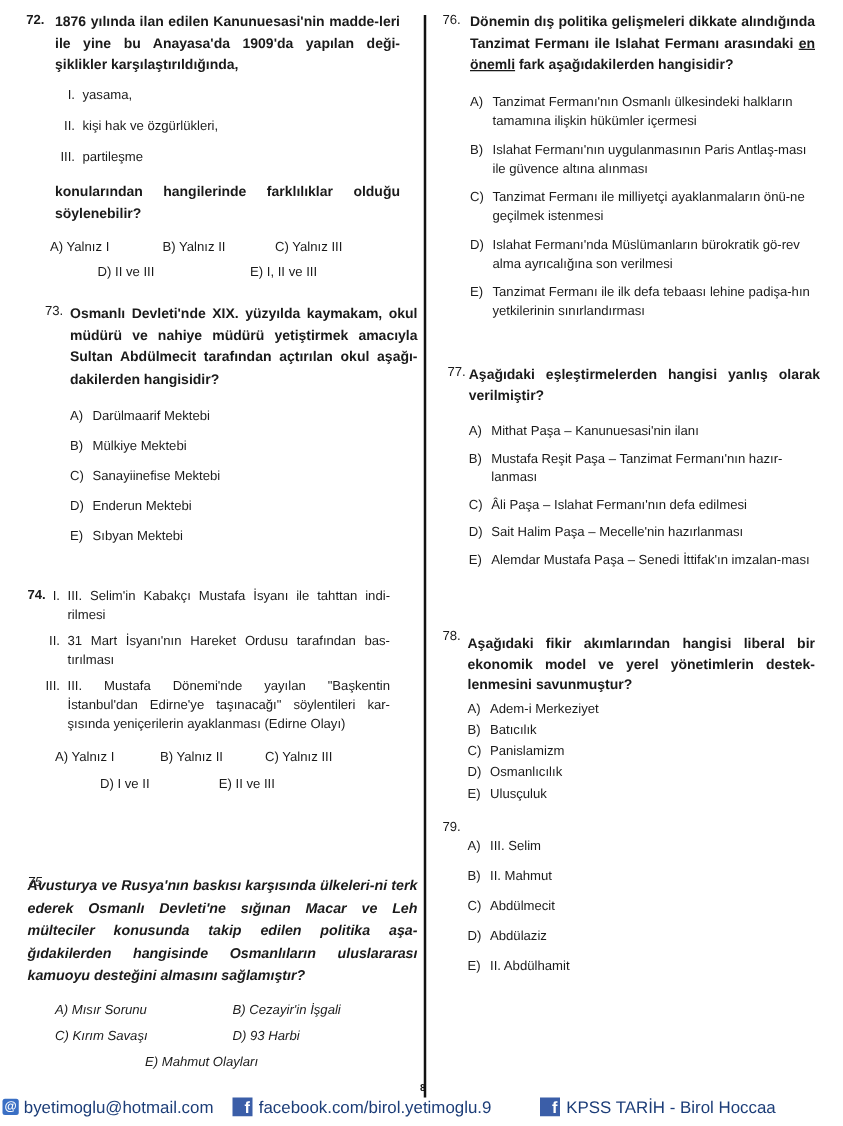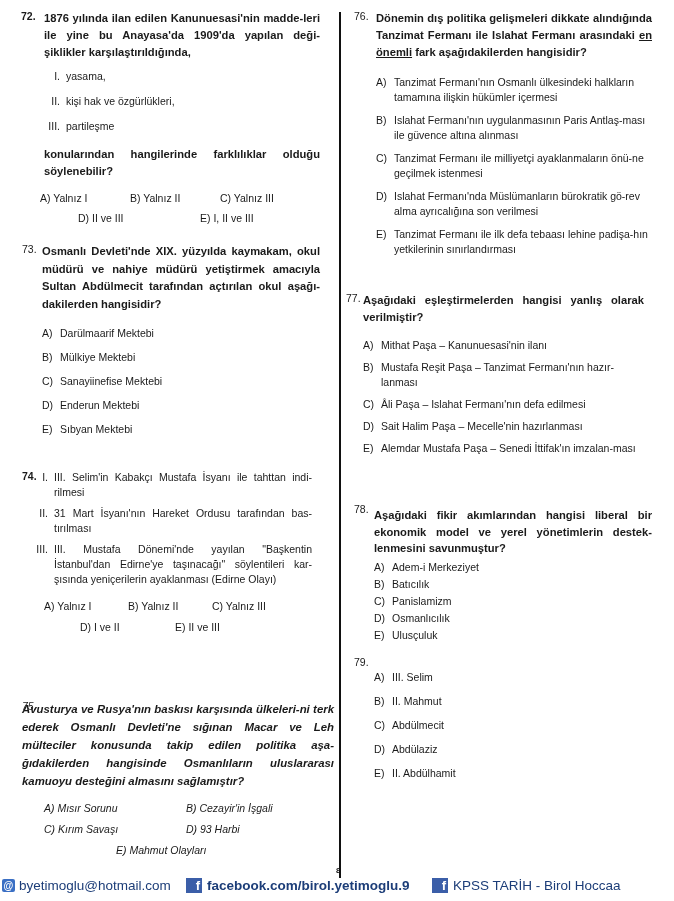--- a/index.html
+++ b/index.html
@@ -25,21 +25,21 @@
     .opt .ok { width: 18px; flex-shrink: 0; }
     .opt .ot { flex: 1; }
     .grid3 { position: relative; height: 40px; font-size: 10.5px; }
     .grid3 span { position: absolute; white-space: nowrap; }
 
     .footer { position: absolute; left: 0; top: 872px; width: 674px; height: 29px; font-size: 13.5px; font-weight: bold; color: #1c3d78; }
     .footer .fi { position: absolute; top: 6px; white-space: nowrap; display: flex; align-items: center; }
     .ico-at { display: inline-block; width: 13px; height: 13px; border-radius: 2px; background: #3a6fc4; color: #fff; font-size: 10px; line-height: 13px; text-align: center; margin-right: 4px; font-weight: bold; }
     .ico-fb { display: inline-block; width: 16px; height: 15px; background: #3b5ea8; color: #fff; font-size: 13px; line-height: 16px; text-align: right; padding-right: 2px; margin-right: 5px; font-family: "Liberation Sans", sans-serif; font-weight: bold; }
     .ftxt { font-weight: normal; }
-    .ftxt-b { font-weight: bold; text-align: right; }
+    .ftxt-b { font-weight: normal; text-align: right; }
     .pagenum { position: absolute; left: 336px; top: 866px; font-size: 8px; font-weight: bold; color: #111; }
   </style>
 </head>
 <body>
 
 <div class="divider"></div>
 
 <div class="col col-left">
 
   <div class="q" style="left:22px; top:10px; width:298px;">
@@ -62,21 +62,21 @@
     <div class="stem" style="margin-left:22px; margin-top:12px; text-align-last:justify;"><span>konularından hangilerinde farklılıklar olduğu söylenebilir?</span></div>
     <div class="grid3" style="margin-left:18px; margin-top:12px;">
       <span style="left:0; top:0;">A) Yalnız I</span>
       <span style="left:90px; top:0;">B) Yalnız II</span>
       <span style="left:180px; top:0;">C) Yalnız III</span>
       <span style="left:38px; top:20px;">D) II ve III</span>
       <span style="left:160px; top:20px;">E) I, II ve III</span>
     </div>
   </div>
 
-  <div class="q" style="left:22px; top:243px; width:298px;">
+  <div class="q" style="left:36px; top:243px; width:298px;">
     <span class="qnum" style="font-weight:normal;">73.</span>
     <div class="stem" style="margin-left:20px; line-height:17.5px;">Osmanlı Devleti'nde XIX. yüzyılda kaymakam, okul müdürü ve nahiye müdürü yetiştirmek amacıyla Sultan Abdülmecit tarafından açtırılan okul aşağı-dakilerden hangisidir?</div>
     <div class="opts" style="margin-left:20px; margin-top:13px;">
       <div class="opt" style="margin-bottom:9px;">
           <span class="ok">A)</span>
           <span class="ot">Darülmaarif Mektebi</span>
         </div>
       <div class="opt" style="margin-bottom:9px;">
           <span class="ok">B)</span>
           <span class="ot">Mülkiye Mektebi</span>
@@ -156,21 +156,21 @@
           <span class="ok">D)</span>
           <span class="ot">Islahat Fermanı'nda Müslümanların bürokratik gö-rev alma ayrıcalığına son verilmesi</span>
         </div>
       <div class="opt">
           <span class="ok">E)</span>
           <span class="ot">Tanzimat Fermanı ile ilk defa tebaası lehine padişa-hın yetkilerinin sınırlandırması</span>
         </div>
     </div>
   </div>
 
-  <div class="q" style="left:4px; top:292px; width:298px;">
+  <div class="q" style="left:16px; top:292px; width:298px;">
     <span class="qnum" style="font-weight:normal;">77.</span>
     <div class="stem" style="margin-left:17px; line-height:17px;">Aşağıdaki eşleştirmelerden hangisi yanlış olarak verilmiştir?</div>
     <div class="opts" style="margin-left:17px; margin-top:12px;">
       <div class="opt" style="margin-bottom:7px;">
           <span class="ok">A)</span>
           <span class="ot">Mithat Paşa – Kanunuesasi'nin ilanı</span>
         </div>
       <div class="opt" style="margin-bottom:7px;">
           <span class="ok">B)</span>
           <span class="ot">Mustafa Reşit Paşa – Tanzimat Fermanı'nın hazır-lanması</span>

